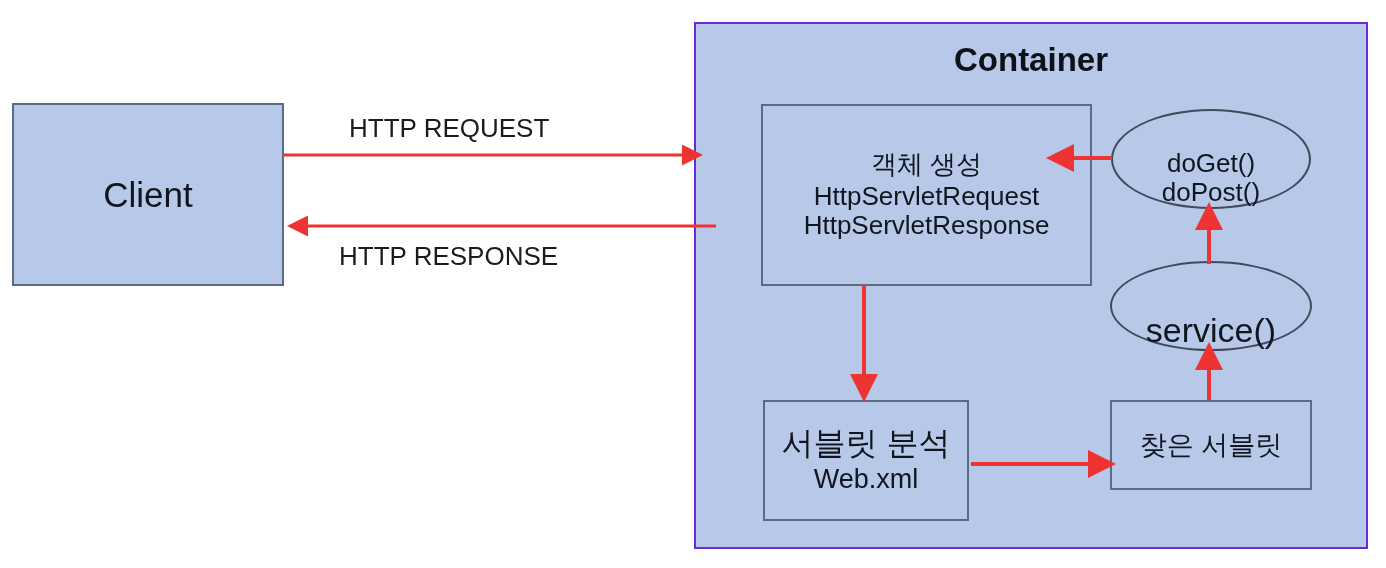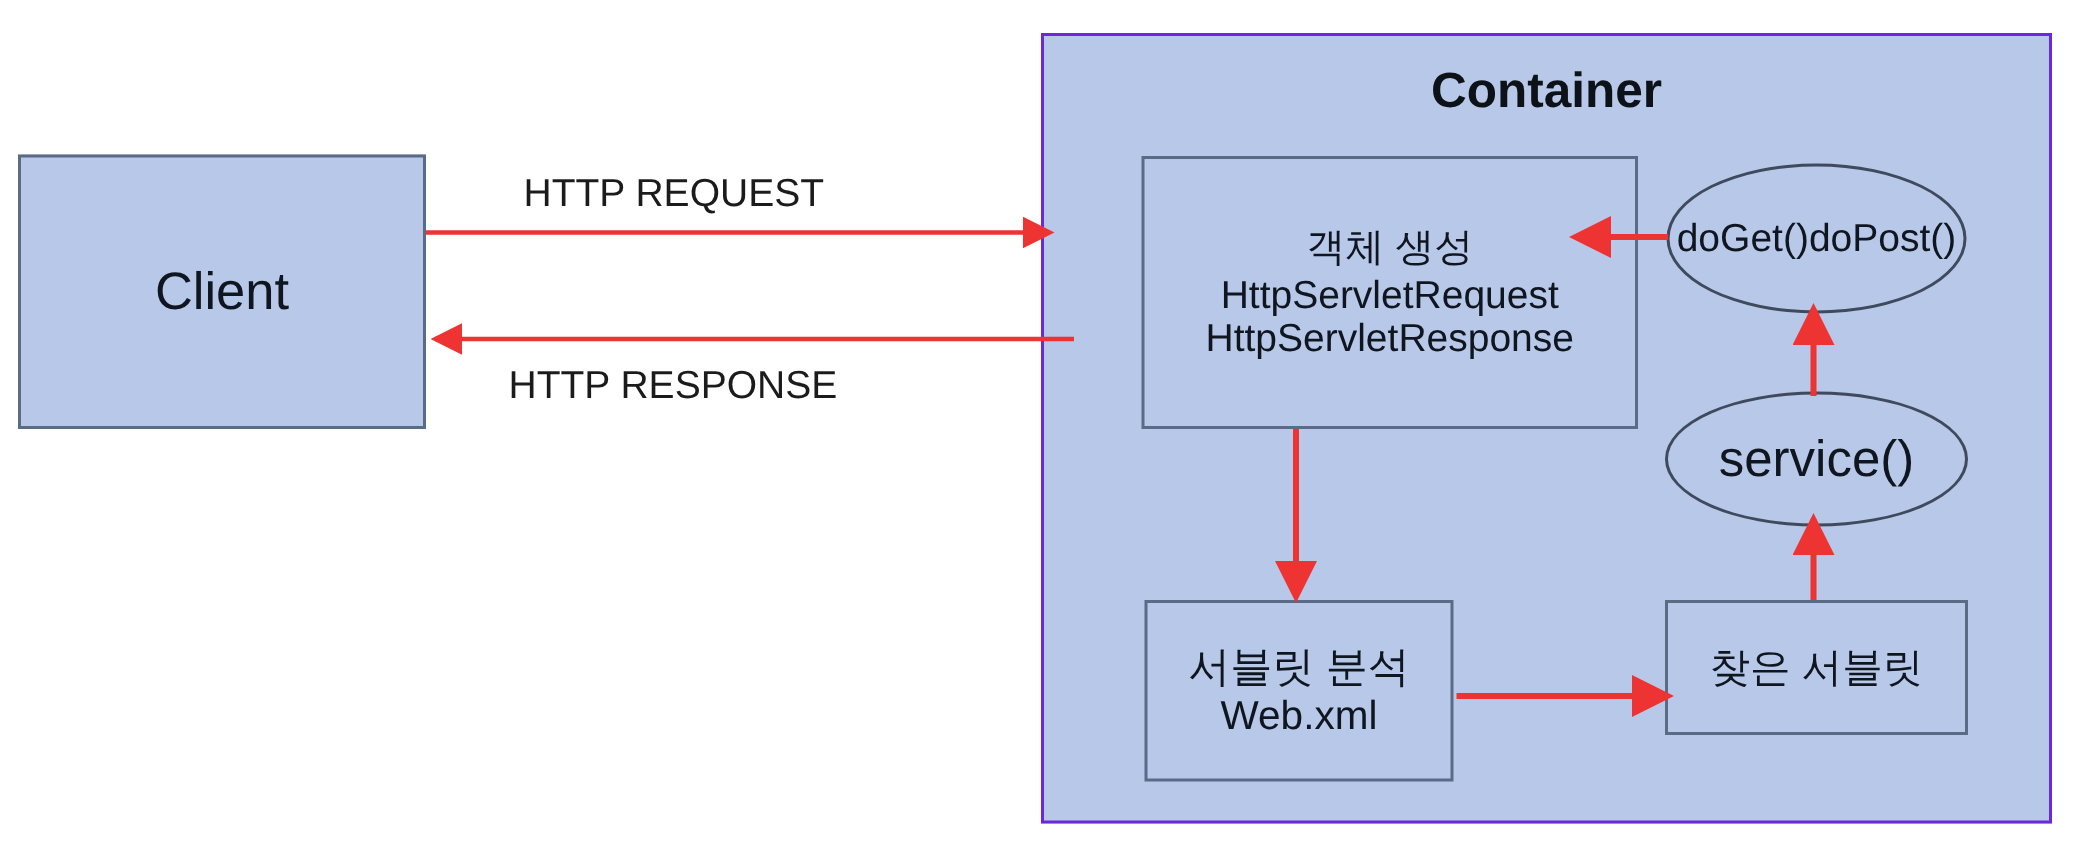--- a/index.html
+++ b/index.html
@@ -32,23 +32,23 @@
     color: #10161f;
     line-height: 1.12;
   }
   .ellipse {
     position: absolute;
     box-sizing: border-box;
     background: transparent;
     border: 2px solid #3f4a5c;
     border-radius: 50%;
     display: flex;
-    flex-direction: row;
+    flex-direction: column;
     align-items: center;
-    justify-content: center;
+    justify-content: flex-end;
     text-align: center;
     color: #10161f;
     line-height: 1.12;
   }
 
   
   #client-box {
     left: 12px; top: 103px;
     width: 272px; height: 183px;
     font-size: 35px;
@@ -93,21 +93,21 @@
   #service-ellipse {
     left: 1110px; top: 261px;
     width: 202px; height: 90px;
     font-size: 34px;
   }
 
   #servlet-analyze-box {
     left: 763px; top: 400px;
     width: 206px; height: 121px;
   }
-  #servlet-analyze-box .ko { font-size: 28px; margin-bottom: 2px; }
+  #servlet-analyze-box .ko { font-size: 32px; margin-bottom: 2px; }
   #servlet-analyze-box .en { font-size: 27px; }
 
   #found-servlet-box {
     left: 1110px; top: 400px;
     width: 202px; height: 90px;
     font-size: 27px;
   }
 
   
   .conn-label {

